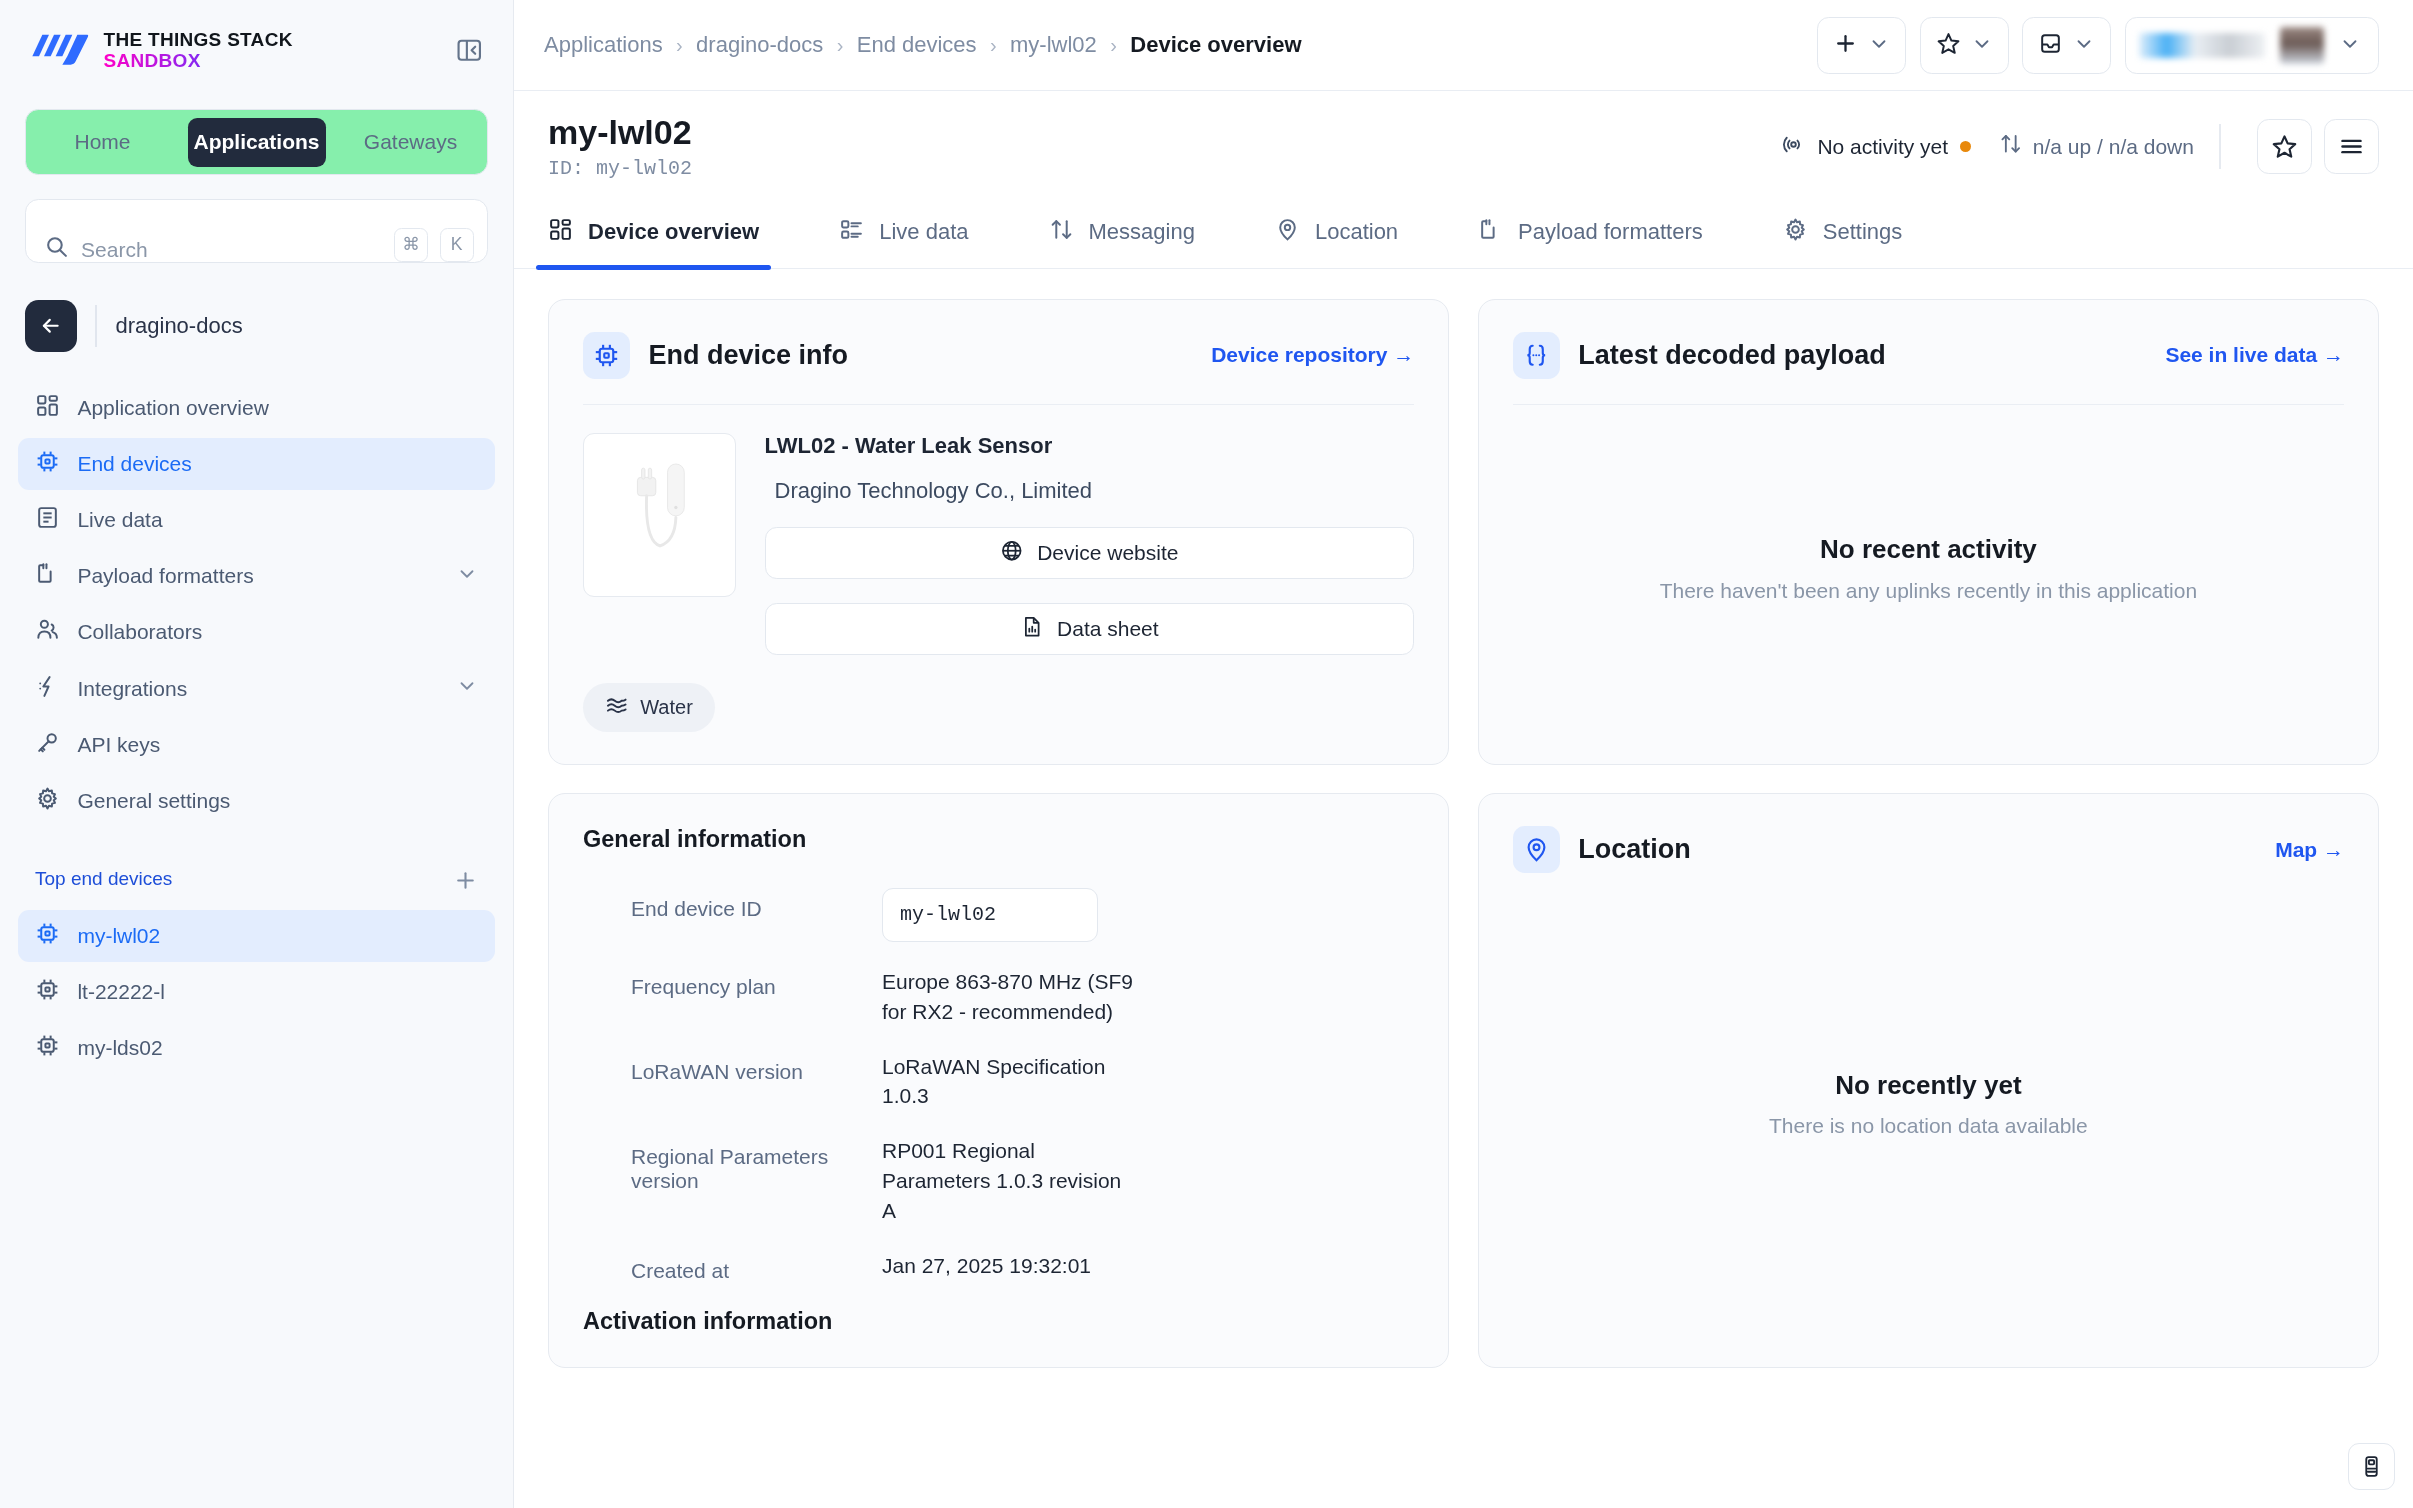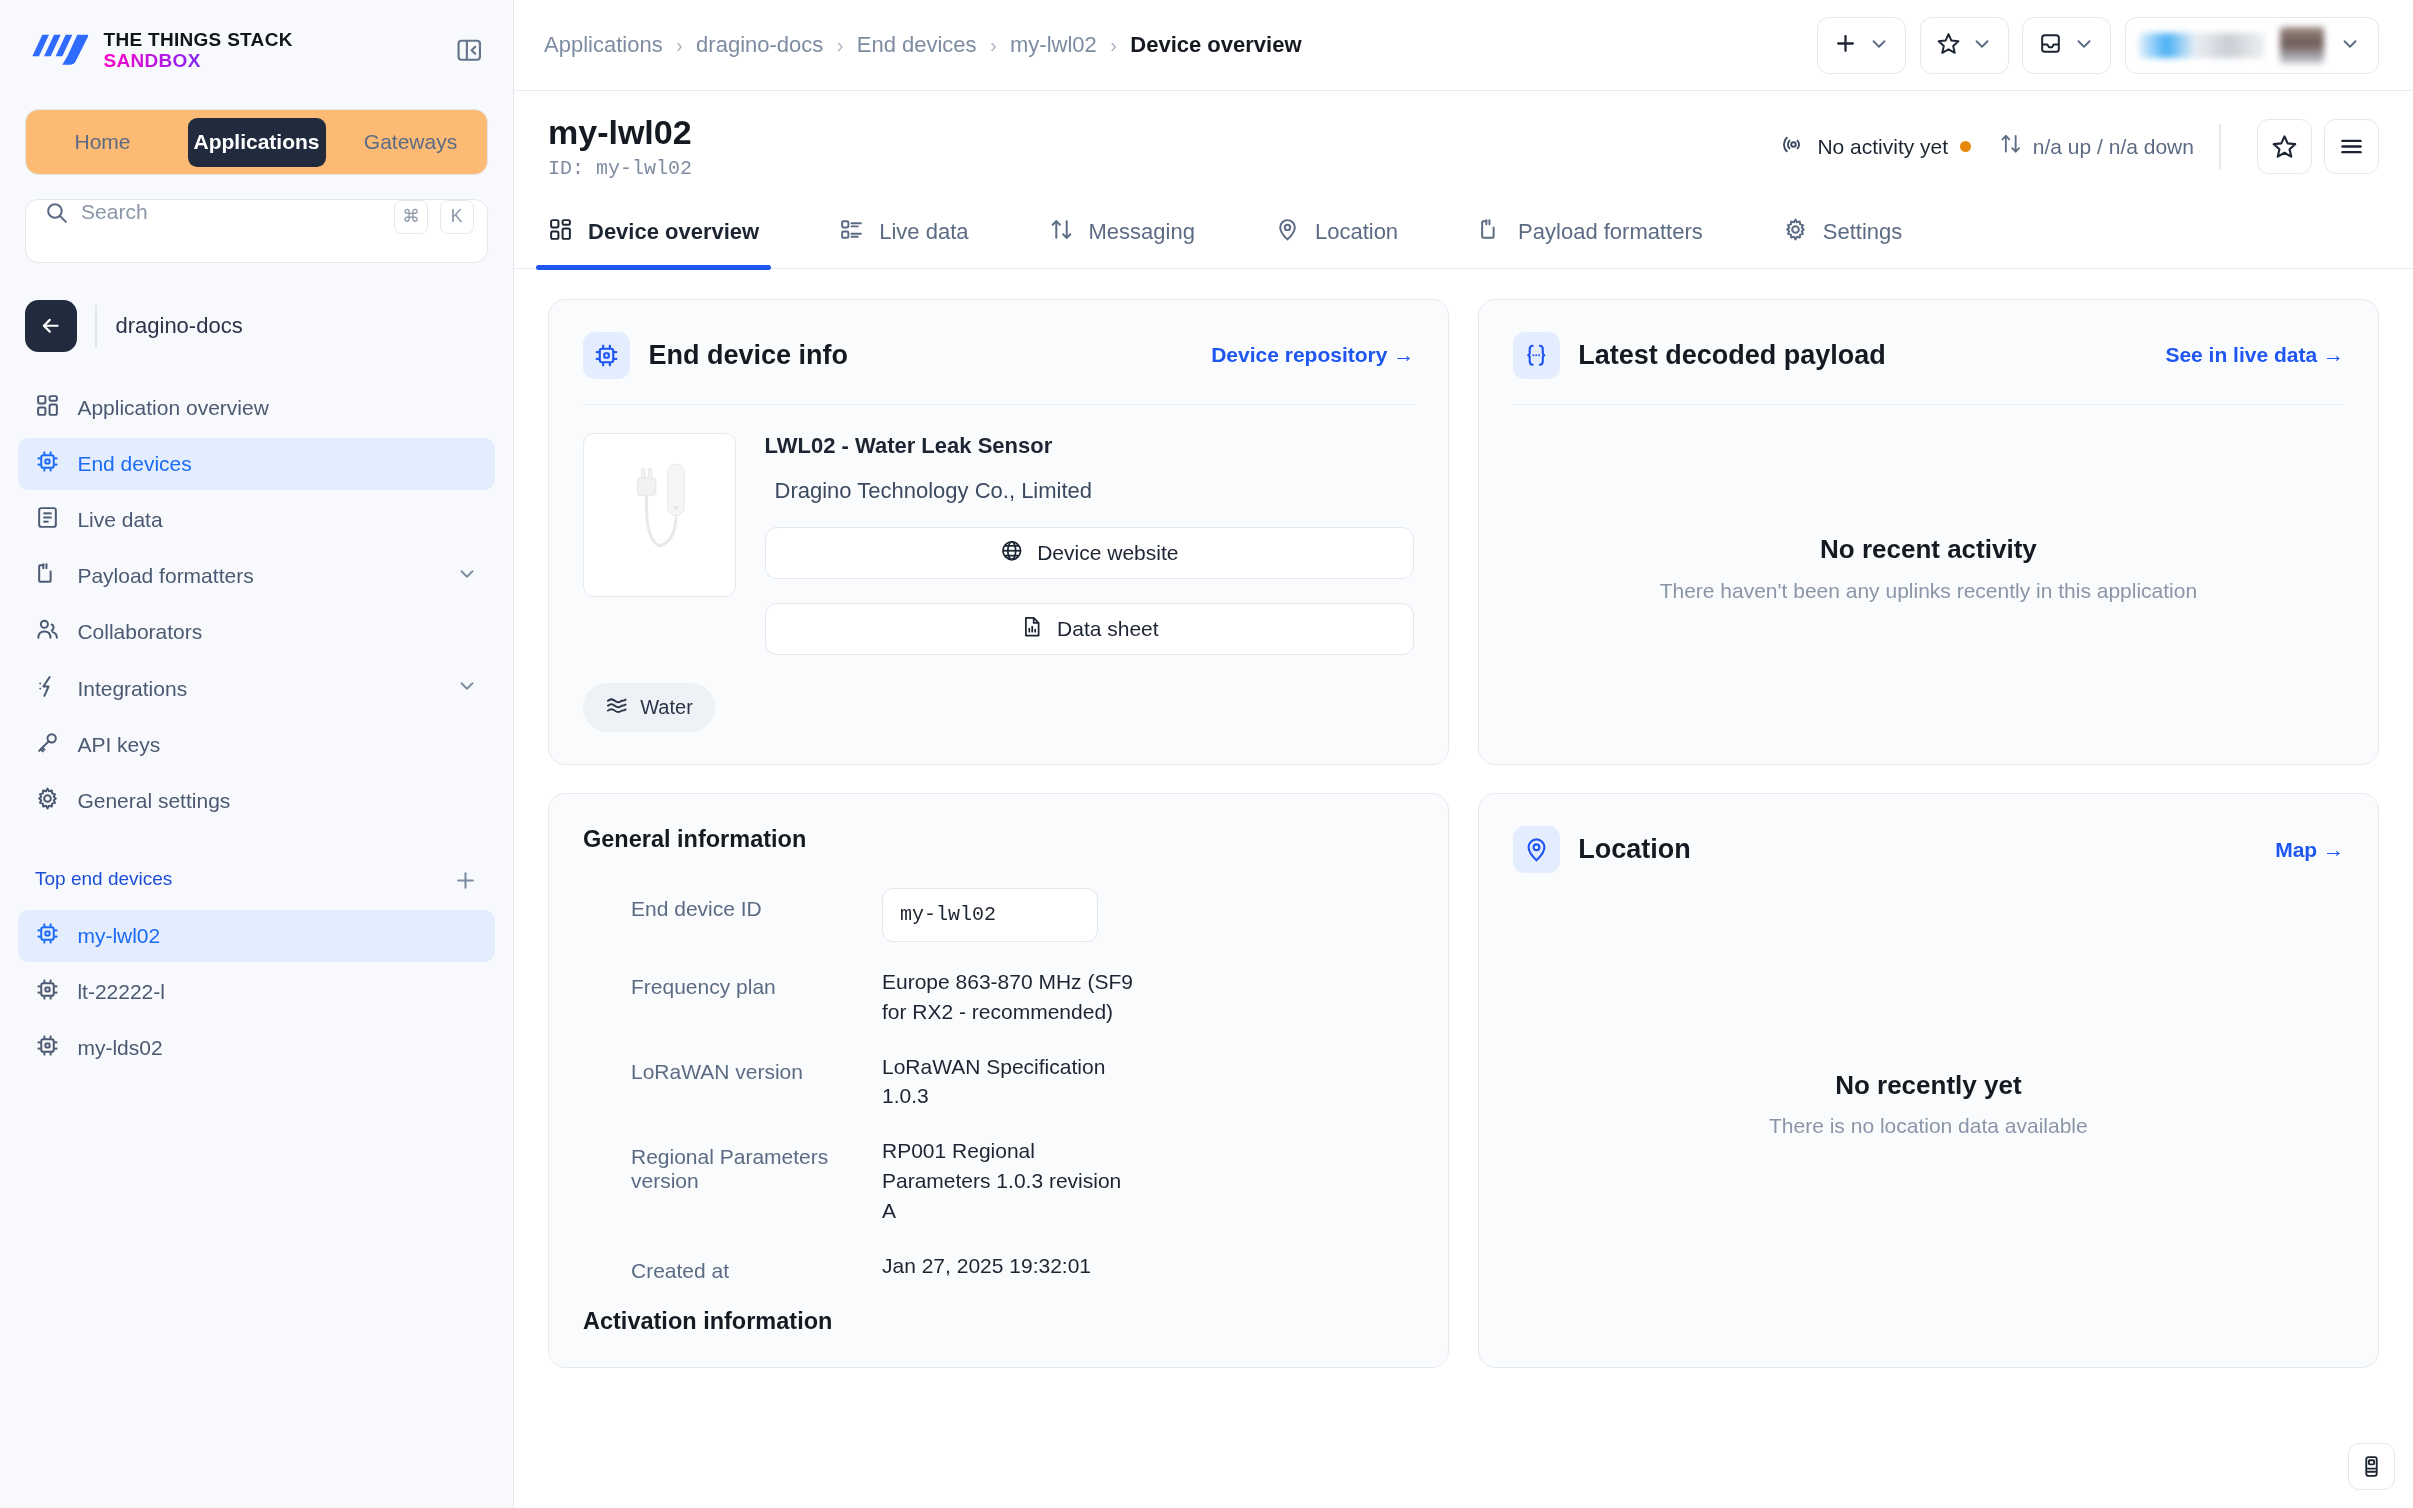--- a/index.html
+++ b/index.html
@@ -27,32 +27,32 @@
   .logo-text { line-height: 1.12; }
   .logo-l1 { font-size: 19px; font-weight: 800; letter-spacing: 0.3px; color: #11161c; }
   .logo-l2 { font-size: 19px; font-weight: 800; letter-spacing: 0.3px;
     background: linear-gradient(90deg,#ff00c8 0%, #7a2bf5 55%, #2f4fff 100%);
     -webkit-background-clip: text; background-clip: text; color: transparent; }
   .collapse-btn { margin-left: auto; width: 37px; height: 37px; display:flex; align-items:center; justify-content:center; cursor: pointer; }
 
   .seg-wrap {
     margin: 32px 25px 0 25px;
     border: 1.7px solid #e3e8ef; border-radius: 13.4px;
-    background: #fdba74; display: flex; padding: 7.5px; gap: 16px;
+    background: #86efac; display: flex; padding: 7.5px; gap: 16px;
   }
   .seg {
     flex: 1; text-align: center; padding: 12.6px 0;
     font-size: 21px; color: #5c6b84; border-radius: 9.2px; cursor: pointer;
   }
   .seg.active { background: #222b3d; color: #fff; font-weight: 600; }
 
   .search-wrap {
     margin: 23.5px 25px 0 25px; height: 64px;
     border: 1.7px solid #e3e8ef; border-radius: 13.4px; background: #fff;
-    display: flex; align-items: flex-start; padding: 0 13.4px 0 18.4px; gap: 11.7px; cursor: text;
+    display: flex; align-items: flex-end; padding: 0 13.4px 0 18.4px; gap: 11.7px; cursor: text;
   }
   .search-ph { font-size: 21px; color: #8a96a8; flex: 1; }
   .kbd {
     width: 34px; height: 34px; border: 1.7px solid #e3e8ef; border-radius: 7.5px;
     display:flex; align-items:center; justify-content:center;
     font-size: 17.6px; color: #8a96a8;
   }
 
   .app-row { display: flex; align-items: center; gap: 0; margin: 37px 25px 0 25px; height: 52px; }
   .back-btn {

